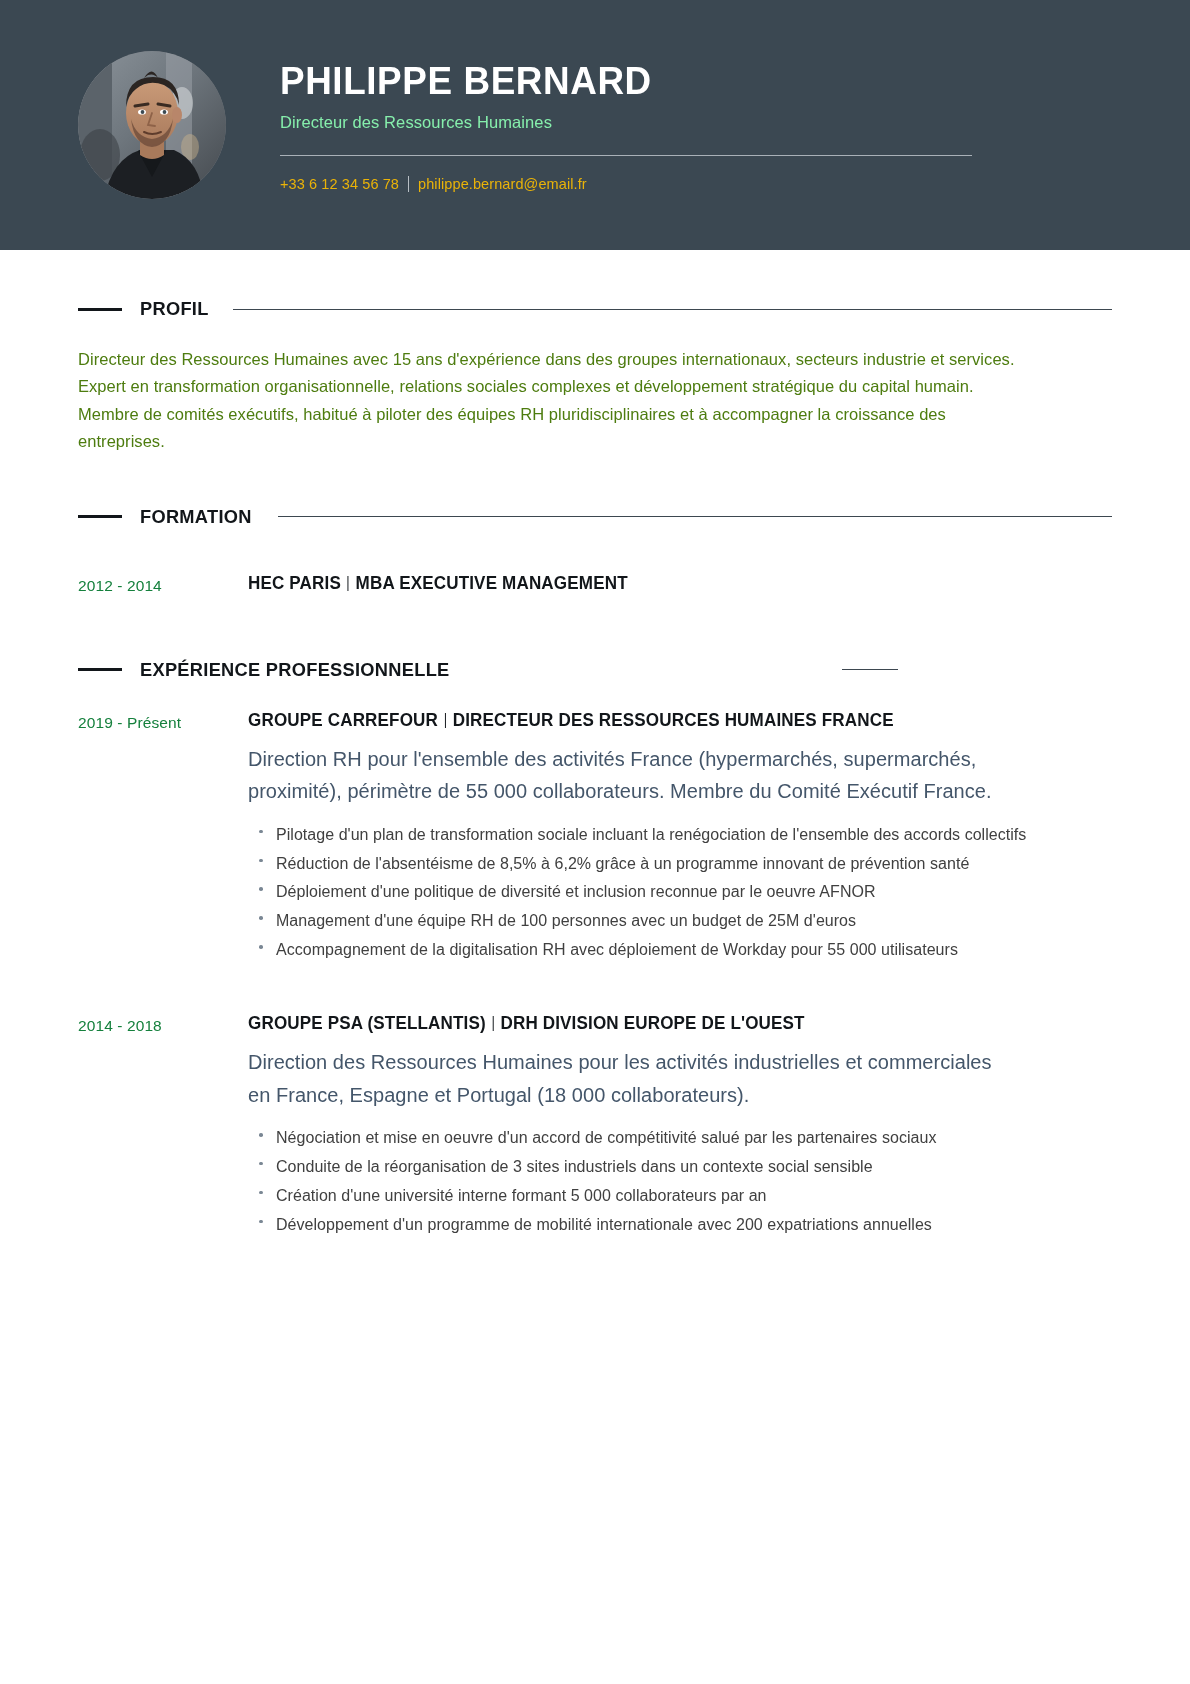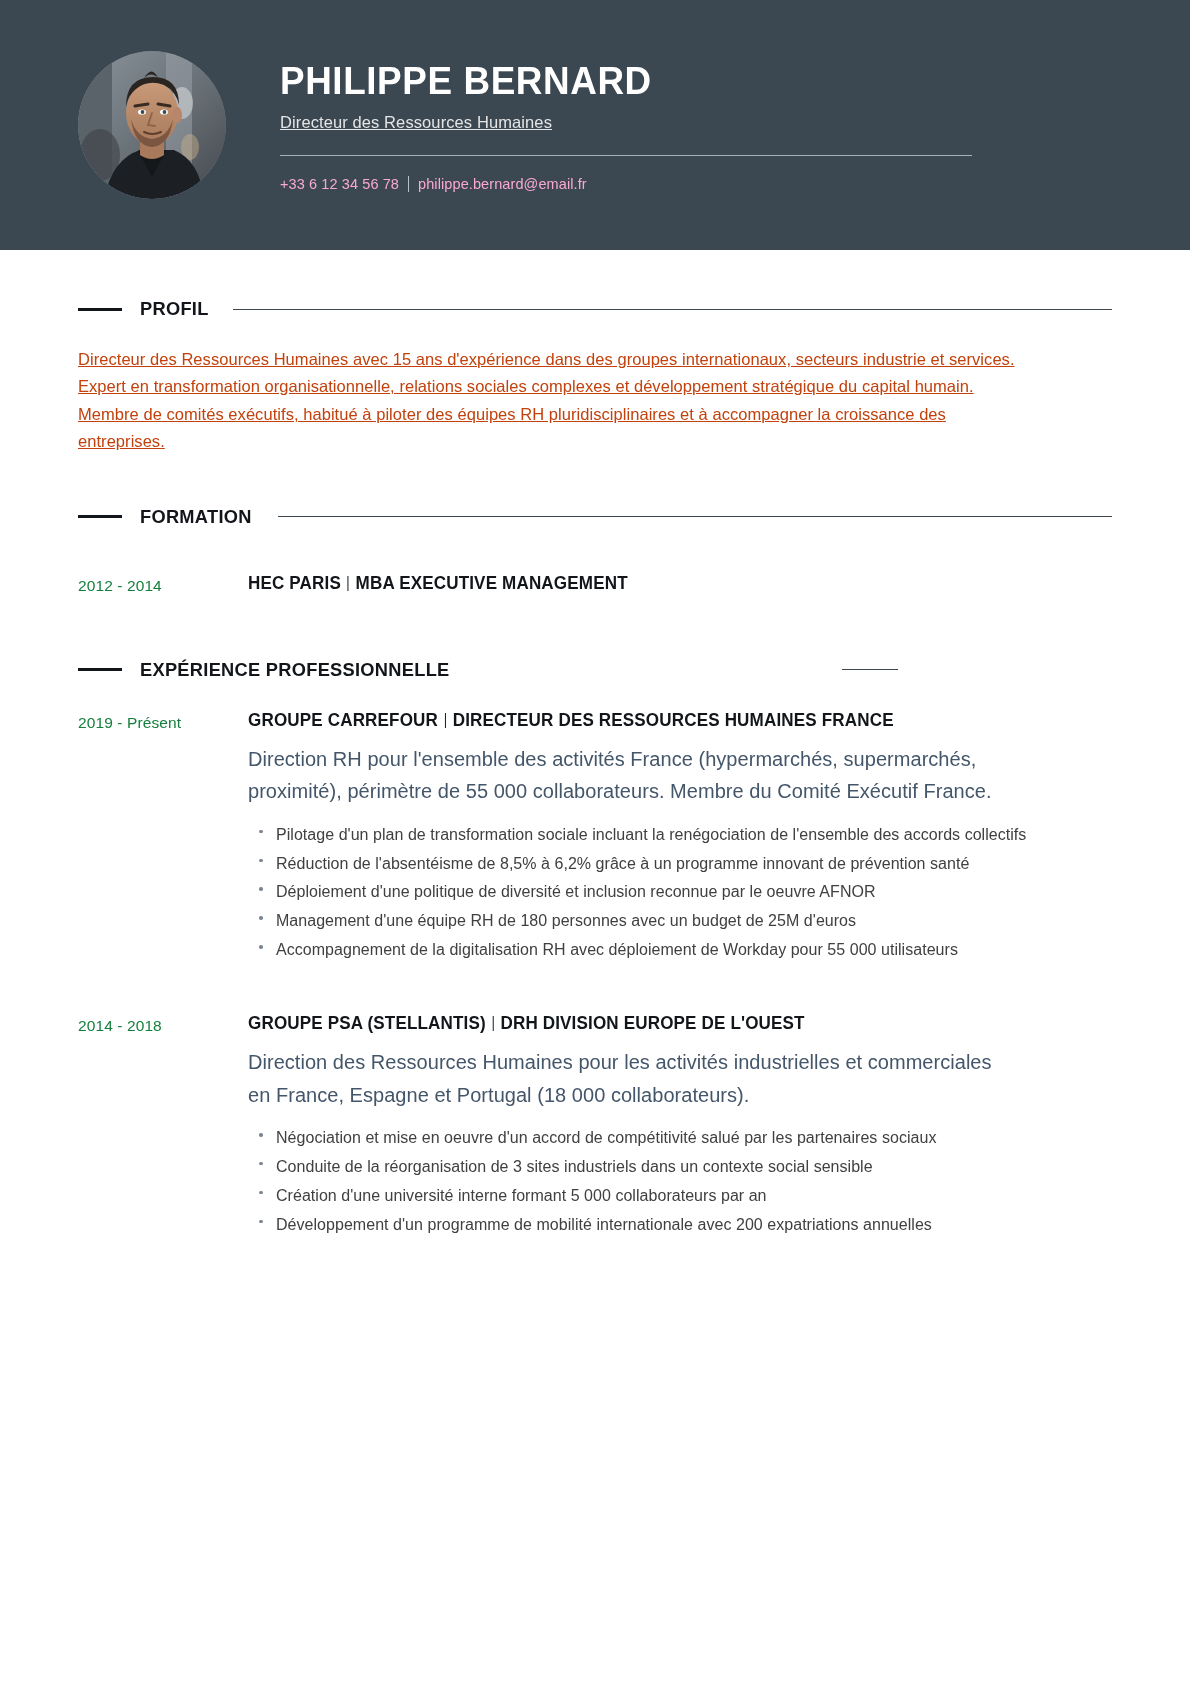--- a/index.html
+++ b/index.html
@@ -53,36 +53,35 @@
     font-weight: bold;
     letter-spacing: 0.6px;
     color: #ffffff;
     line-height: 1.05;
     margin: 0 0 10px 0;
     transform: scaleX(0.97);
     transform-origin: left center;
   }
   .job-title {
     font-size: 16.5px;
-    color: #e5e5e5;
+    color: #86efac;
     font-weight: normal;
     letter-spacing: 0.1px;
     margin: 0;
     line-height: 1.3;
-    text-decoration: underline;
   }
   .header-rule {
     height: 1px;
     background: #a9b1b8;
     margin: 22px 0 20px 0;
     width: 692px;
   }
   .contact {
     font-size: 14.5px;
-    color: #f9a8d4;
+    color: #eab308;
     letter-spacing: 0.1px;
     display: flex;
     align-items: center;
     text-align: right;
   }
   .contact .sep {
     display: inline-block;
     width: 1px;
     height: 16px;
     background: #b8bfc5;
@@ -130,24 +129,23 @@
     position: relative;
     left: 380px;
     width: 56px;
     flex: 0 0 56px;
   }
 
   .profile-text {
     margin: 26px 0 0 0;
     font-size: 16.5px;
     line-height: 1.66;
-    color: #c2410c;
+    color: #4d7c0f;
     width: 950px;
     letter-spacing: 0.05px;
-    text-decoration: underline;
   }
 
   .entry {
     display: flex;
     align-items: flex-start;
   }
   .entry-dates {
     flex: 0 0 170px;
     width: 170px;
     font-size: 15.5px;
@@ -334,21 +332,21 @@
       <div class="entry-dates">2019 - Présent</div>
       <div class="entry-main">
         <div class="entry-title">
           <span>GROUPE CARREFOUR</span><span class="bar"></span><span>DIRECTEUR DES RESSOURCES HUMAINES FRANCE</span>
         </div>
         <p class="entry-desc">Direction RH pour l'ensemble des activités France (hypermarchés, supermarchés, proximité), périmètre de 55 000 collaborateurs. Membre du Comité Exécutif France.</p>
         <ul class="bullets">
           <li>Pilotage d'un plan de transformation sociale incluant la renégociation de l'ensemble des accords collectifs</li>
           <li>Réduction de l'absentéisme de 8,5% à 6,2% grâce à un programme innovant de prévention santé</li>
           <li>Déploiement d'une politique de diversité et inclusion reconnue par le oeuvre AFNOR</li>
-          <li>Management d'une équipe RH de 180 personnes avec un budget de 25M d'euros</li>
+          <li>Management d'une équipe RH de 100 personnes avec un budget de 25M d'euros</li>
           <li>Accompagnement de la digitalisation RH avec déploiement de Workday pour 55 000 utilisateurs</li>
         </ul>
       </div>
     </div>
 
     <div class="entry exp-entry">
       <div class="entry-dates">2014 - 2018</div>
       <div class="entry-main">
         <div class="entry-title">
           <span>GROUPE PSA (STELLANTIS)</span><span class="bar"></span><span>DRH DIVISION EUROPE DE L'OUEST</span>

